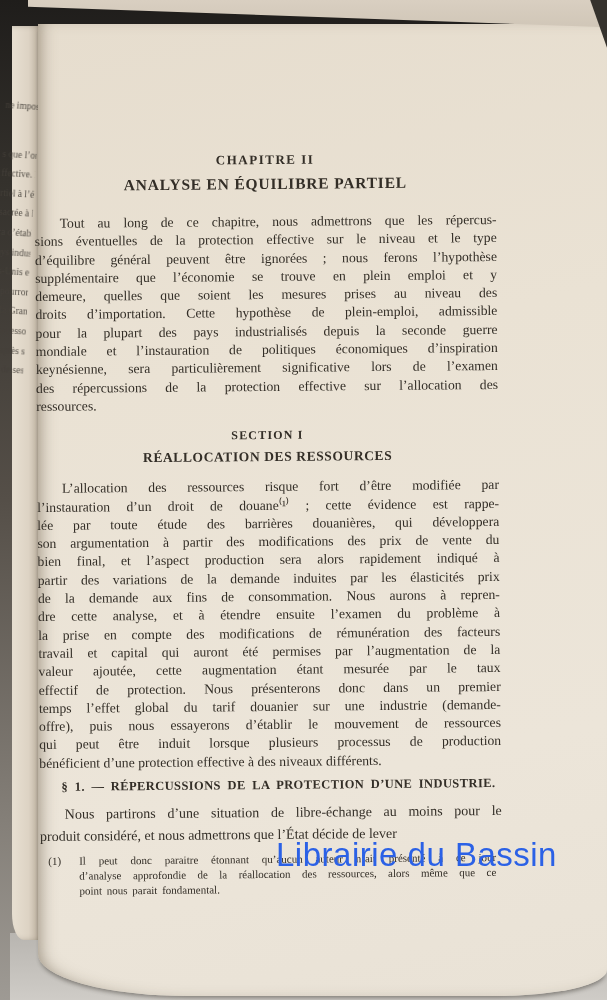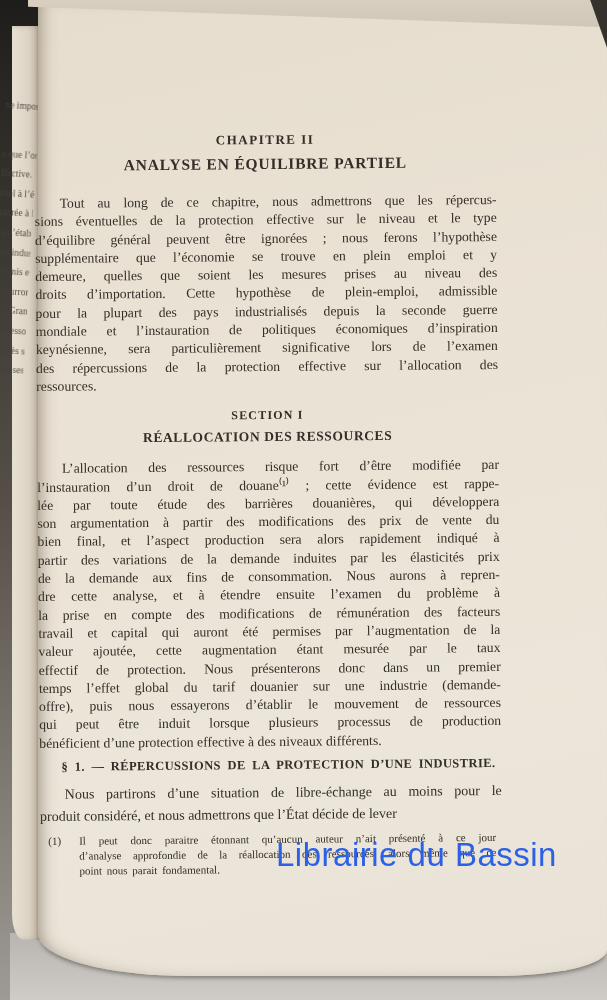--- a/index.html
+++ b/index.html
@@ -14,21 +14,21 @@
     background:linear-gradient(90deg,#e8e0d2 0%,#ddd3c4 55%,#c0b5a4 88%,#a99d8b 100%);
     border-bottom-left-radius:12px 26px;
     box-shadow:inset -4px 0 6px -2px rgba(70,60,45,.5);}
   .fragments{position:absolute;top:72px;right:2px;width:34px;
     transform:rotate(3.5deg);transform-origin:100% 0;
     color:#45403a;font-size:9.5px;line-height:19.6px;text-align:right;
     filter:blur(.35px);opacity:.9;}
   .frag{white-space:nowrap;overflow:hidden;}
   .frag:nth-child(2){margin-top:29px;}
   
-  .page{position:absolute;left:38px;top:4px;width:569px;height:972px;
+  .page{position:absolute;left:38px;top:24px;width:569px;height:972px;
     background:linear-gradient(168deg,#e6ddce 0%,#eae2d4 35%,#ece5d9 75%,#e9e2d6 100%);
     border-bottom-left-radius:150px 42px;border-bottom-right-radius:110px 26px;
     box-shadow:0 4px 4px -2px rgba(40,35,28,.45), inset 10px 0 16px -8px rgba(80,65,45,.5);}
   .band{position:absolute;left:28px;top:0;width:579px;height:34px;
     background:linear-gradient(180deg,#d9cfc1,#cec4b5);
     clip-path:polygon(0 0,100% 0,100% 80%,0 20%);}
   .corner{position:absolute;right:0;top:0;width:24px;height:52px;background:#35322d;
     clip-path:polygon(100% 0,30% 0,100% 92%);}
   .text-col{position:absolute;left:-4px;top:128px;width:462px;
     transform:rotate(-0.5deg);transform-origin:50% 0;color:#332e27;}

